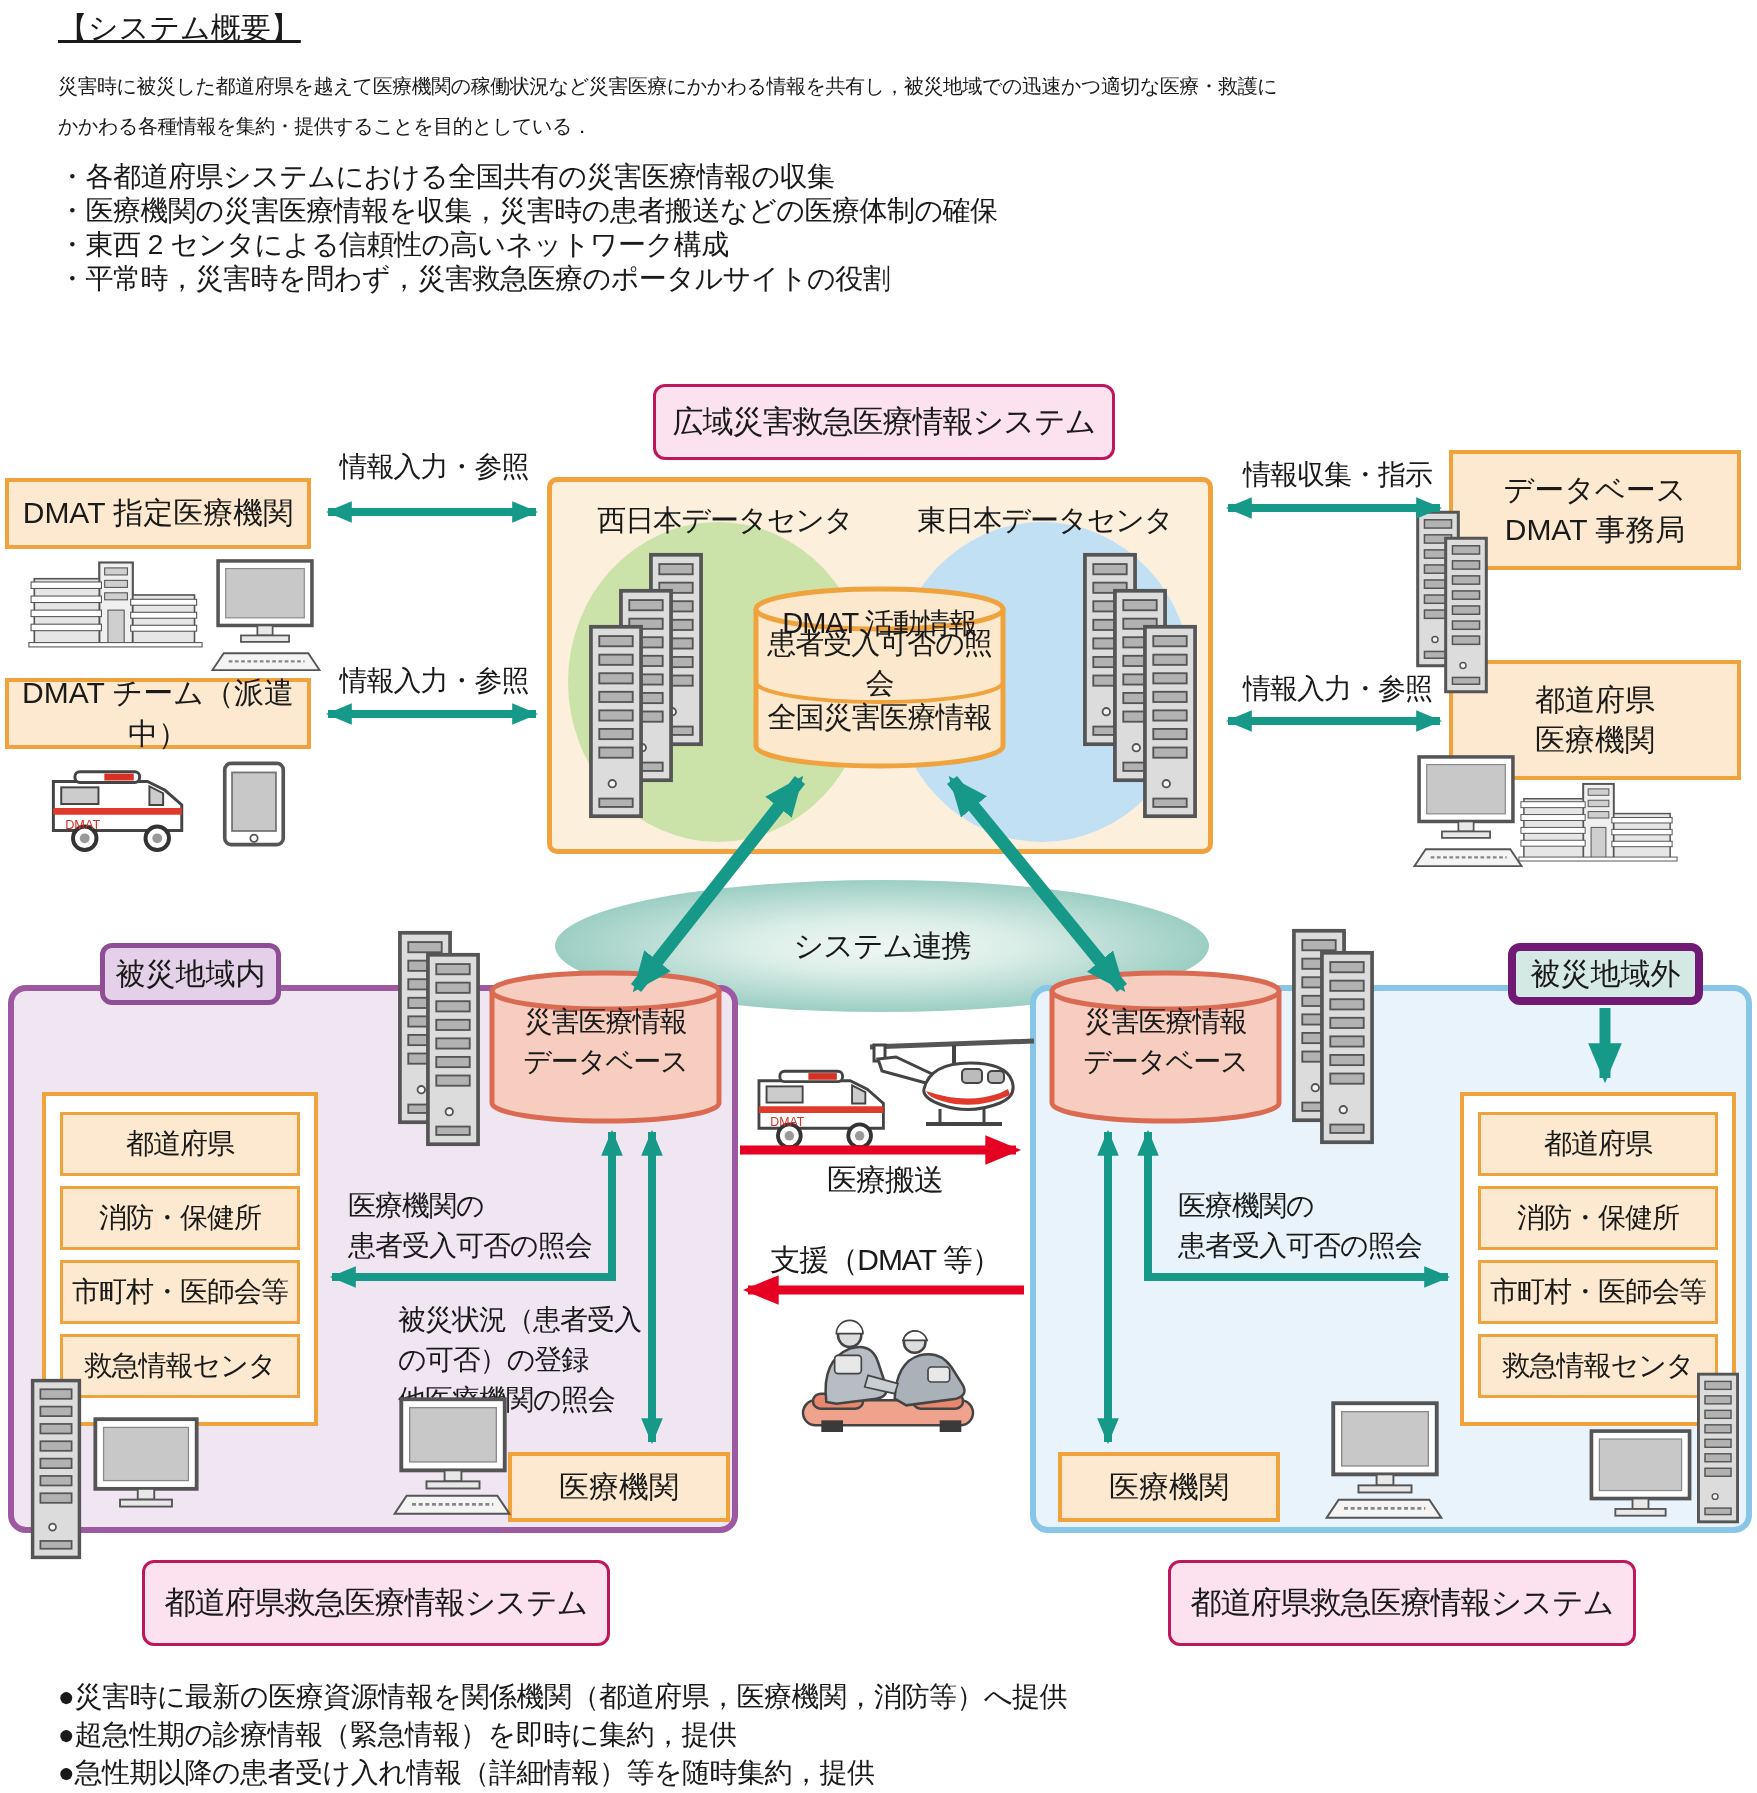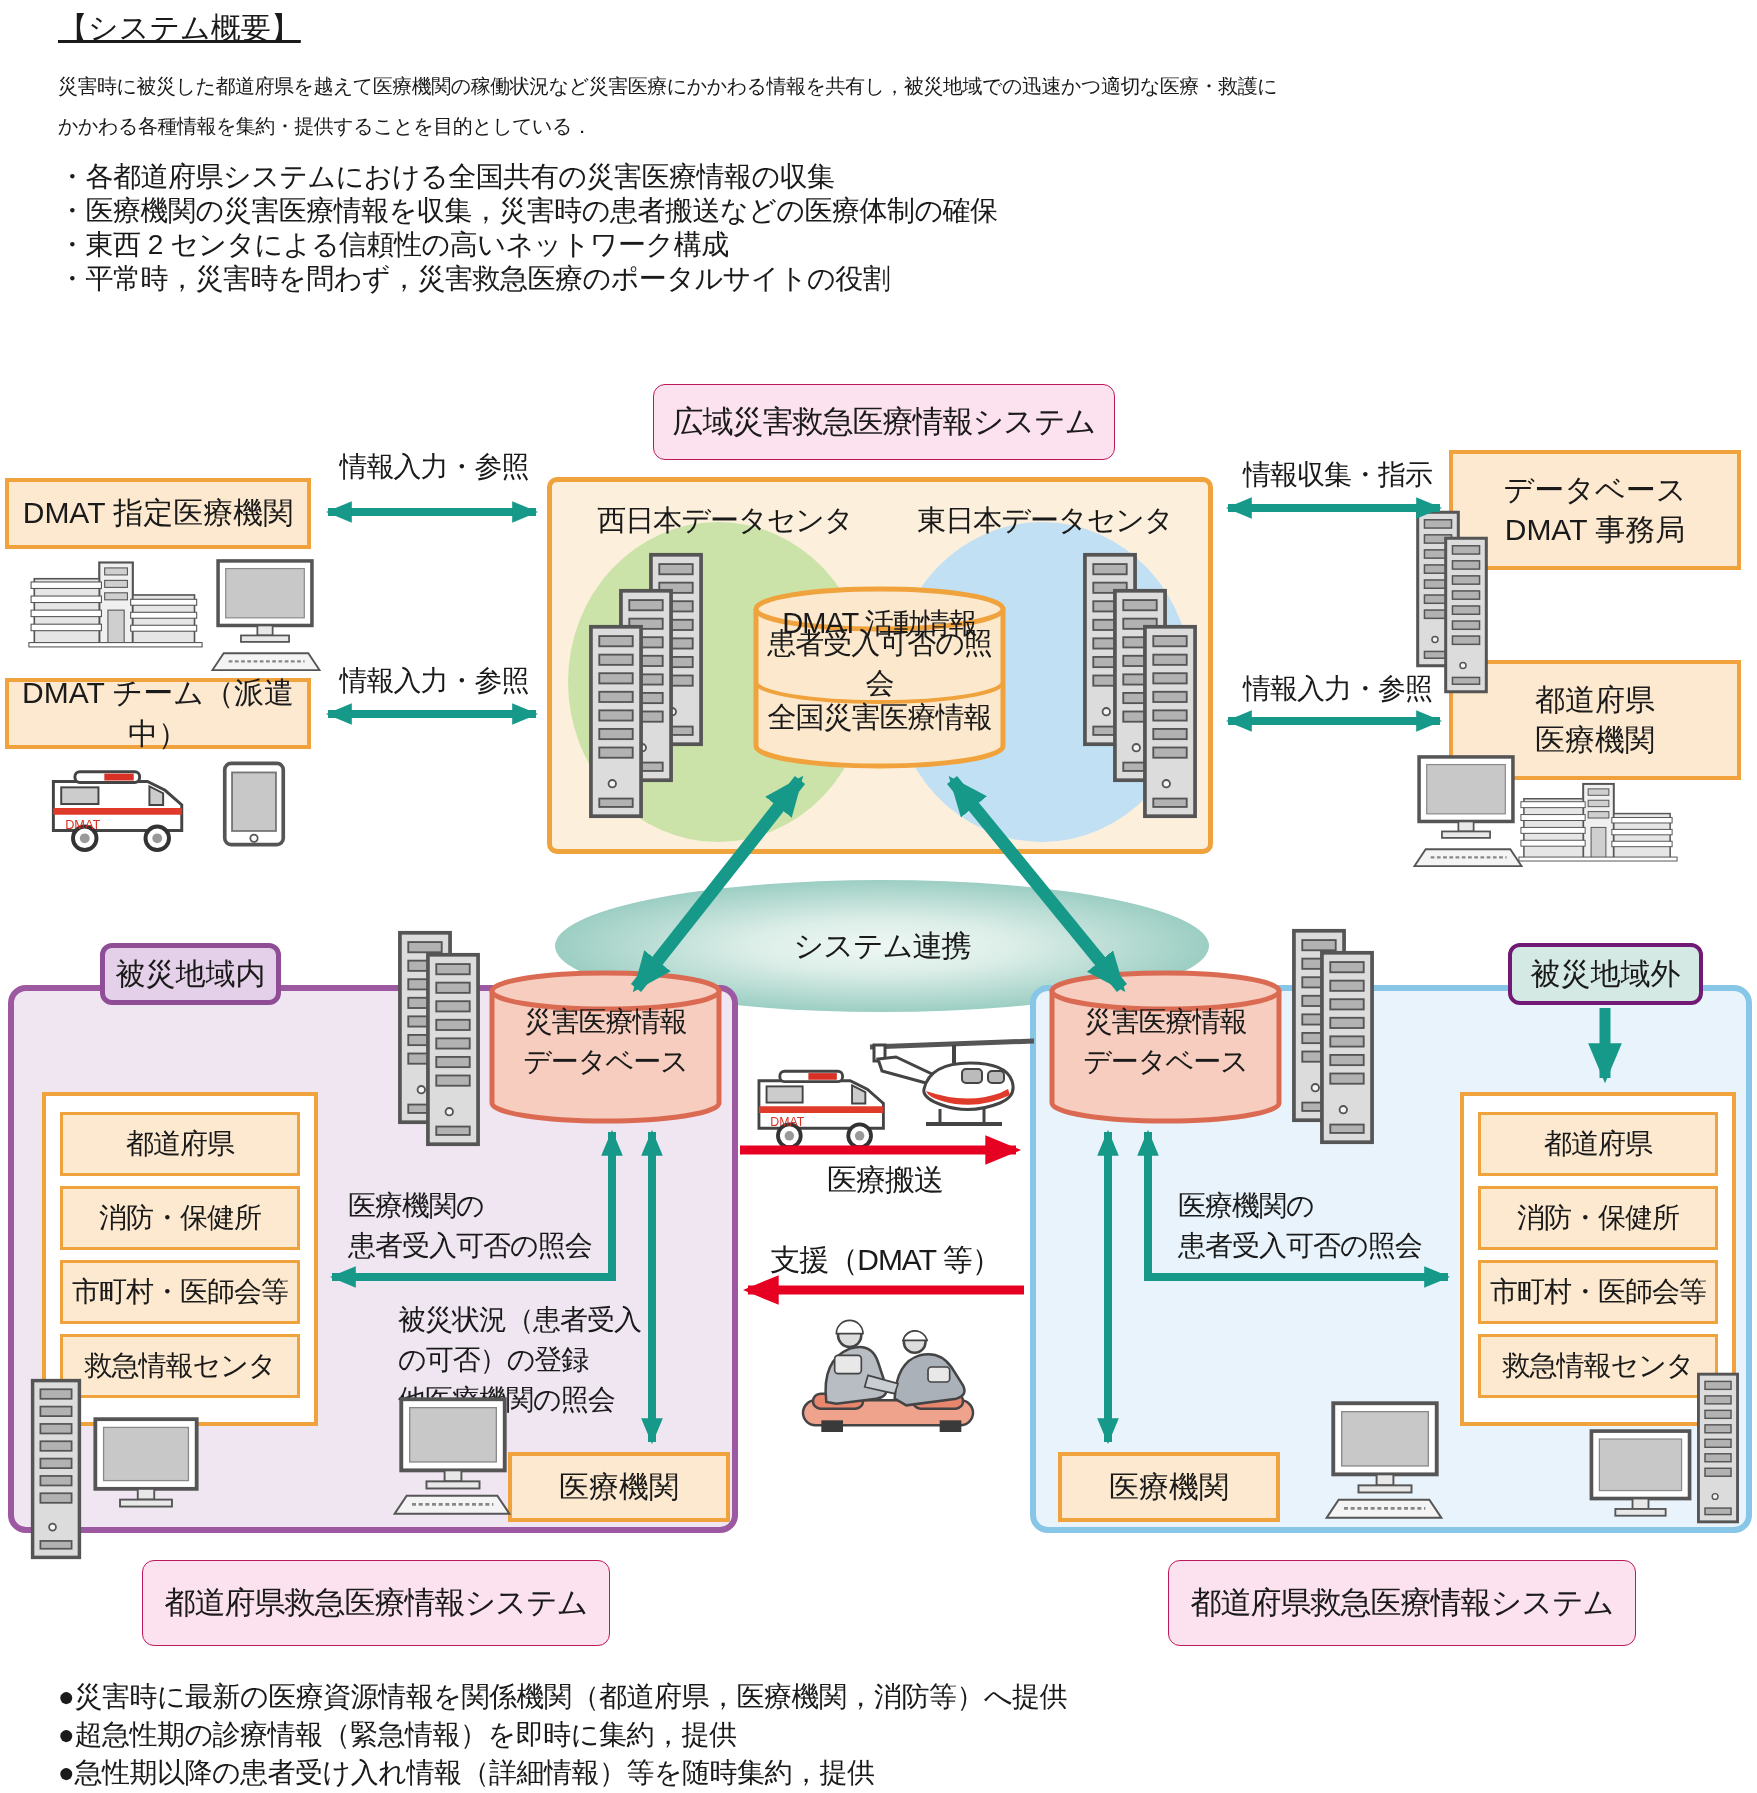--- a/index.html
+++ b/index.html
@@ -3,25 +3,25 @@
 <meta charset="utf-8">
 <style>
   html,body{margin:0;padding:0;background:#fff;}
   #canvas{position:relative;width:1757px;height:1793px;background:#fff;overflow:hidden;
     font-family:"Liberation Sans","DejaVu Sans",sans-serif;color:#1a1a1a;}
   .abs{position:absolute;}
   .flexc{display:flex;align-items:center;justify-content:center;text-align:center;}
   .node{background:#FCE9CF;border:4px solid #F0A23C;box-sizing:border-box;font-size:30px;}
   .orgbox{background:#FCE9CF;border:3px solid #F0A23C;box-sizing:border-box;font-size:28px;letter-spacing:-1px;}
   .group{background:#fff;border:4px solid #F0A23C;box-sizing:border-box;}
-  .pinklabel{background:#FBE2EE;border:1px solid #be185d;border-radius:12px;box-sizing:border-box;font-size:31px;letter-spacing:-1px;}
+  .pinklabel{background:#FBE2EE;border:3px solid #be185d;border-radius:12px;box-sizing:border-box;font-size:31px;letter-spacing:-1px;}
   .regionL{background:#EFE6F2;border:6px solid #9C58A0;border-radius:18px;box-sizing:border-box;}
   .regionR{background:#E9F3FB;border:6px solid #88C6E8;border-radius:18px;box-sizing:border-box;}
   .tagL{background:#E4D0E8;border:5px solid #8F4D96;border-radius:12px;box-sizing:border-box;font-size:30px;}
-  .tagR{background:#D5E9E4;border:4px solid #701a75;border-radius:12px;box-sizing:border-box;font-size:30px;}
+  .tagR{background:#D5E9E4;border:8px solid #701a75;border-radius:12px;box-sizing:border-box;font-size:30px;}
   .centerbox{background:#FCF0DD;border:5px solid #F0A23C;border-radius:10px;box-sizing:border-box;}
   .ellipseG{background:#CBE3A8;border-radius:50%;}
   .ellipseB{background:#C2E0F4;border-radius:50%;}
   .linkellipse{border-radius:50%;background:radial-gradient(ellipse closest-side at 50% 50%,#EFF7F3 0%,#DCEEE8 40%,#9CCEC3 100%);}
   .lbl28{font-size:28px;letter-spacing:-1px;}
   .lbl29{font-size:29px;letter-spacing:-1px;}
   .lbl30{font-size:30px;letter-spacing:-1px;}
   .note{font-size:28px;line-height:40px;letter-spacing:-1px;}
   .hdr{font-size:30px;}
   .para{font-size:20px;line-height:40px;letter-spacing:-0.5px;}

